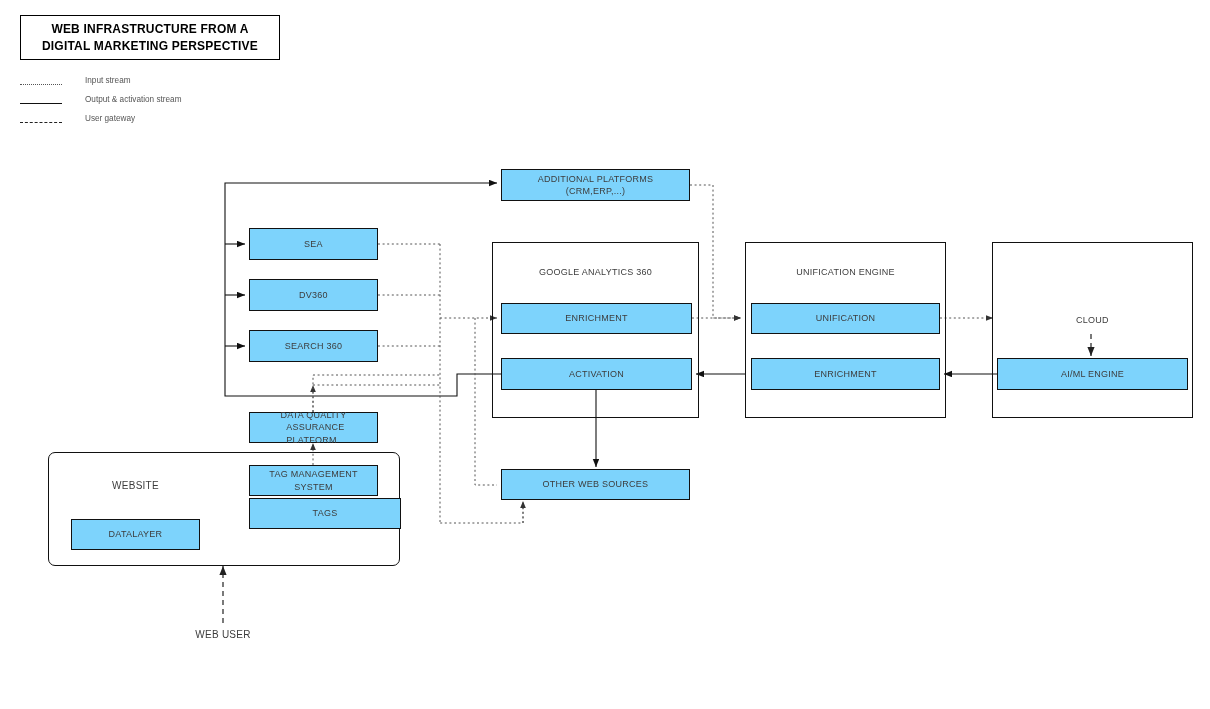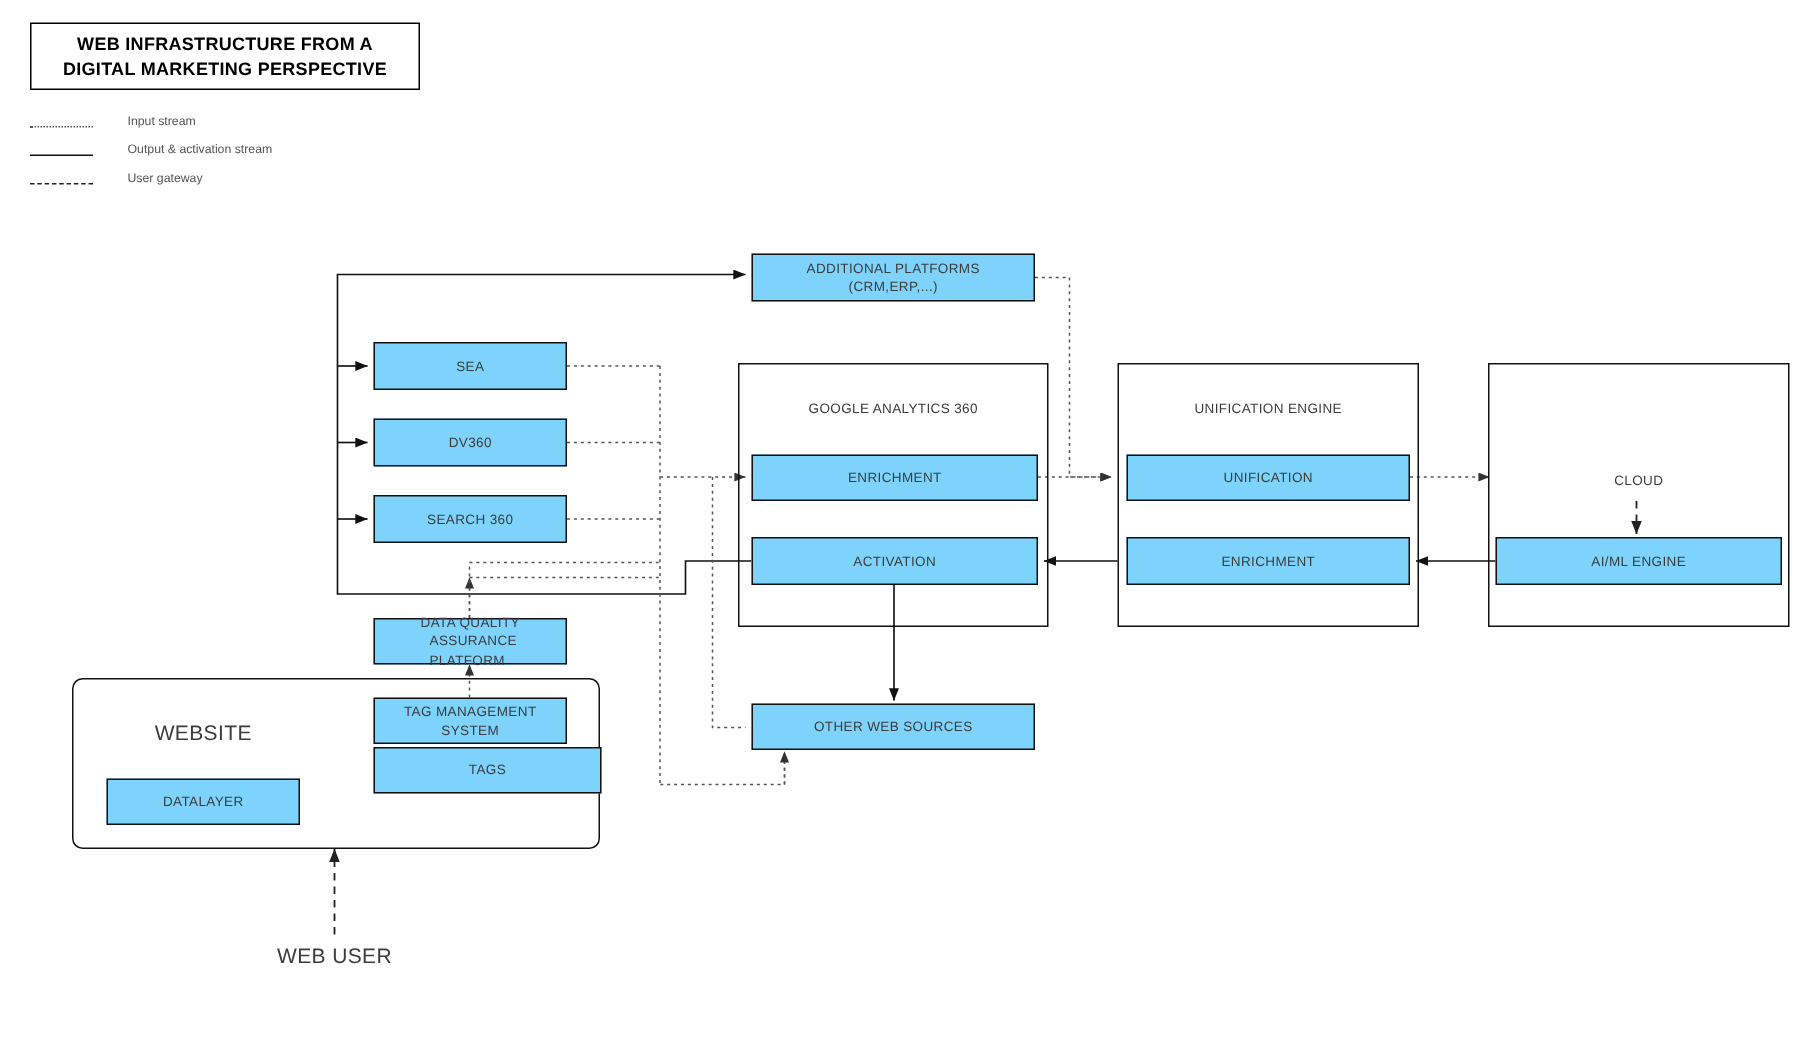--- a/index.html
+++ b/index.html
@@ -29,21 +29,21 @@
   .node{position:absolute;box-sizing:border-box;border:1.1px solid #111;
         background:#7dd3fc;display:flex;align-items:center;justify-content:center;
         text-align:center;}
   .node span{font-size:9px;letter-spacing:.25px;line-height:1.35;color:#3c3c3c;
              padding:0 4px;}
   .group{position:absolute;box-sizing:border-box;border:1.1px solid #111;
          background:transparent;}
   .group-title{position:absolute;width:100%;text-align:center;font-size:9px;
                letter-spacing:.25px;color:#3c3c3c;}
   .rounded{border-radius:7px;}
-  .free-label{position:absolute;font-size:14px;letter-spacing:.25px;color:#3c3c3c;
+  .free-label{position:absolute;font-size:10px;letter-spacing:.25px;color:#3c3c3c;
               text-align:center;}
 </style>
 </head>
 <body>
 
 <div class="canvas">
 
   <div class="title-box">
     <div class="title-text">WEB INFRASTRUCTURE FROM A DIGITAL MARKETING PERSPECTIVE</div>
   </div>

